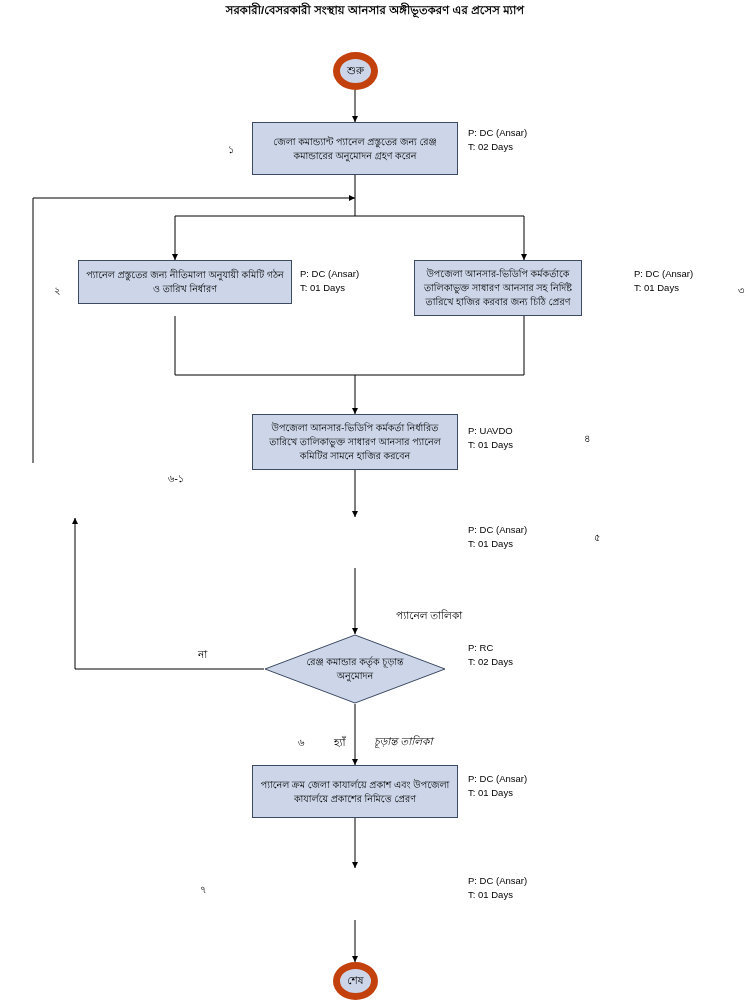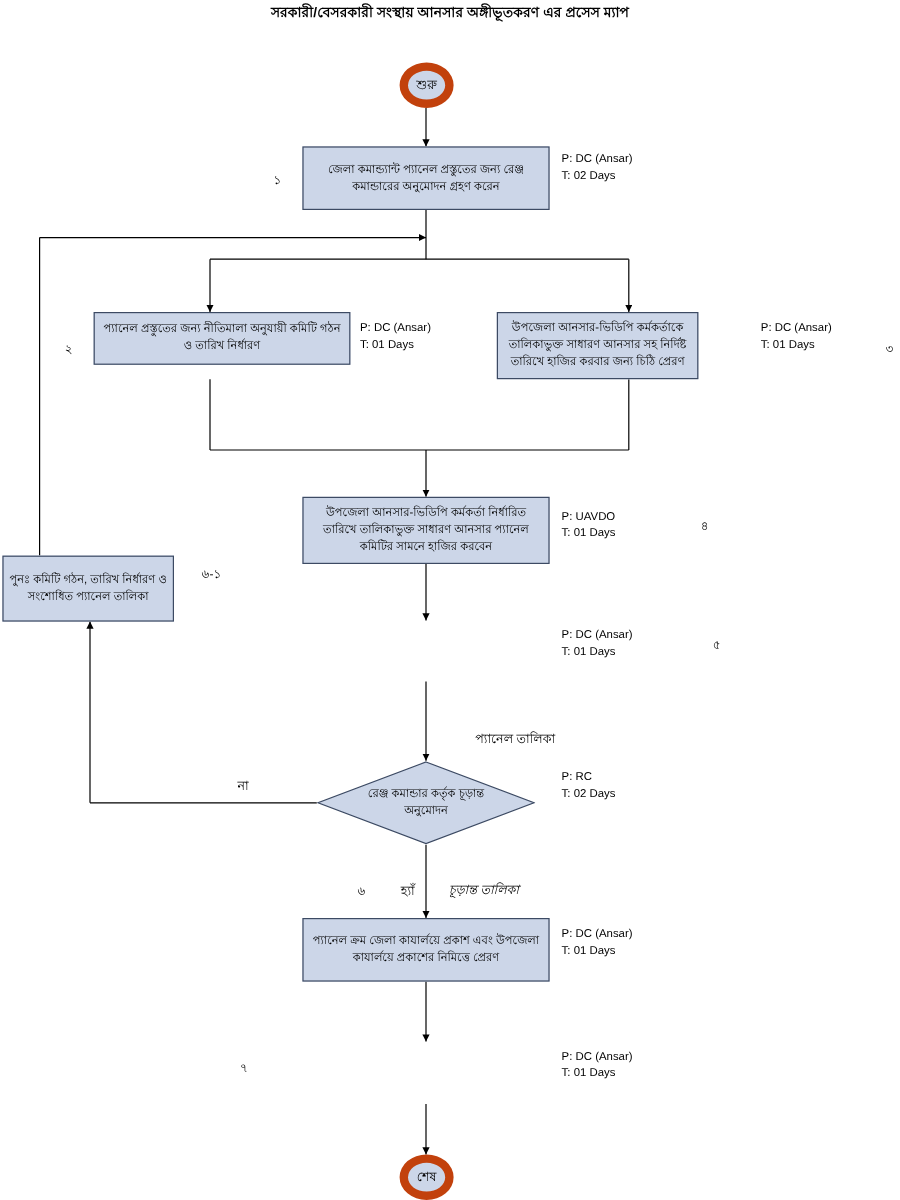--- a/index.html
+++ b/index.html
@@ -145,21 +145,20 @@
 
   <div class="node" style="left:252px; top:122px; width:206px; height:53px;">জেলা কমান্ড্যান্ট প্যানেল প্রস্তুতের জন্য রেঞ্জ কমান্ডারের অনুমোদন গ্রহণ করেন</div>
 
   <div class="node" style="left:78px; top:260px; width:214px; height:44px;">প্যানেল প্রস্তুতের জন্য নীতিমালা অনুযায়ী কমিটি গঠন ও তারিখ নির্ধারণ</div>
 
   <div class="node" style="left:414px; top:260px; width:168px; height:56px;text-align:center;">উপজেলা আনসার-ভিডিপি কর্মকর্তাকে তালিকাভুক্ত সাধারণ আনসার সহ নির্দিষ্ট তারিখে হাজির করবার জন্য চিঠি প্রেরণ</div>
 
   <div class="node" style="left:252px; top:414px; width:206px; height:56px;">উপজেলা আনসার-ভিডিপি কর্মকর্তা নির্ধারিত তারিখে তালিকাভুক্ত সাধারণ আনসার প্যানেল কমিটির সামনে হাজির করবেন</div>
 
 
-  <div class="node" style="left:2px; top:463px; width:143px; height:55px;">পুনঃ কমিটি গঠন, তারিখ নির্ধারণ ও সংশোধিত প্যানেল তালিকা</div>
 
   <div class="node" style="left:252px; top:765px; width:206px; height:53px;">প্যানেল ক্রম জেলা কাযার্লয়ে প্রকাশ এবং উপজেলা কাযার্লয়ে প্রকাশের নিমিত্তে প্রেরণ</div>
 
 
   <div class="decision-wrap" style="left:264px; top:634px; width:182px; height:70px;">
     <svg width="182" height="70" viewBox="0 0 182 70">
       <polygon points="91,1 181,35 91,69 1,35" fill="#ccd6e8" stroke="#3c4a63" stroke-width="1"></polygon>
     </svg>
     <div class="decision-label">রেঞ্জ কমান্ডার কর্তৃক চূড়ান্ত অনুমোদন</div>
   </div>
@@ -183,18 +182,18 @@
 
   <div class="step-num" style="left:228px; top:142px;">১</div>
   <div class="step-num" style="left:54px; top:283px;">২</div>
   <div class="step-num" style="left:738px; top:283px;">৩</div>
   <div class="step-num" style="left:584px; top:431px;">৪</div>
   <div class="step-num" style="left:594px; top:530px;">৫</div>
   <div class="step-num" style="left:298px; top:735px;">৬</div>
   <div class="step-num" style="left:200px; top:882px;">৭</div>
   <div class="step-num" style="left:168px; top:471px;">৬-১</div>
 
-  <div class="free-label" style="left:396px; top:608px;">প্যানেল তালিকা</div>
+  <div class="free-label" style="left:396px; top:608px;font-family:Liberation Serif, serif;">প্যানেল তালিকা</div>
   <div class="free-label" style="left:198px; top:647px;">না</div>
   <div class="free-label" style="left:334px; top:735px;">হ্যাঁ</div>
   <div class="free-label" style="left:374px; top:734px; font-weight:normal;font-style:italic;">চূড়ান্ত তালিকা</div>
 
 </div>
 
 </body></html>

